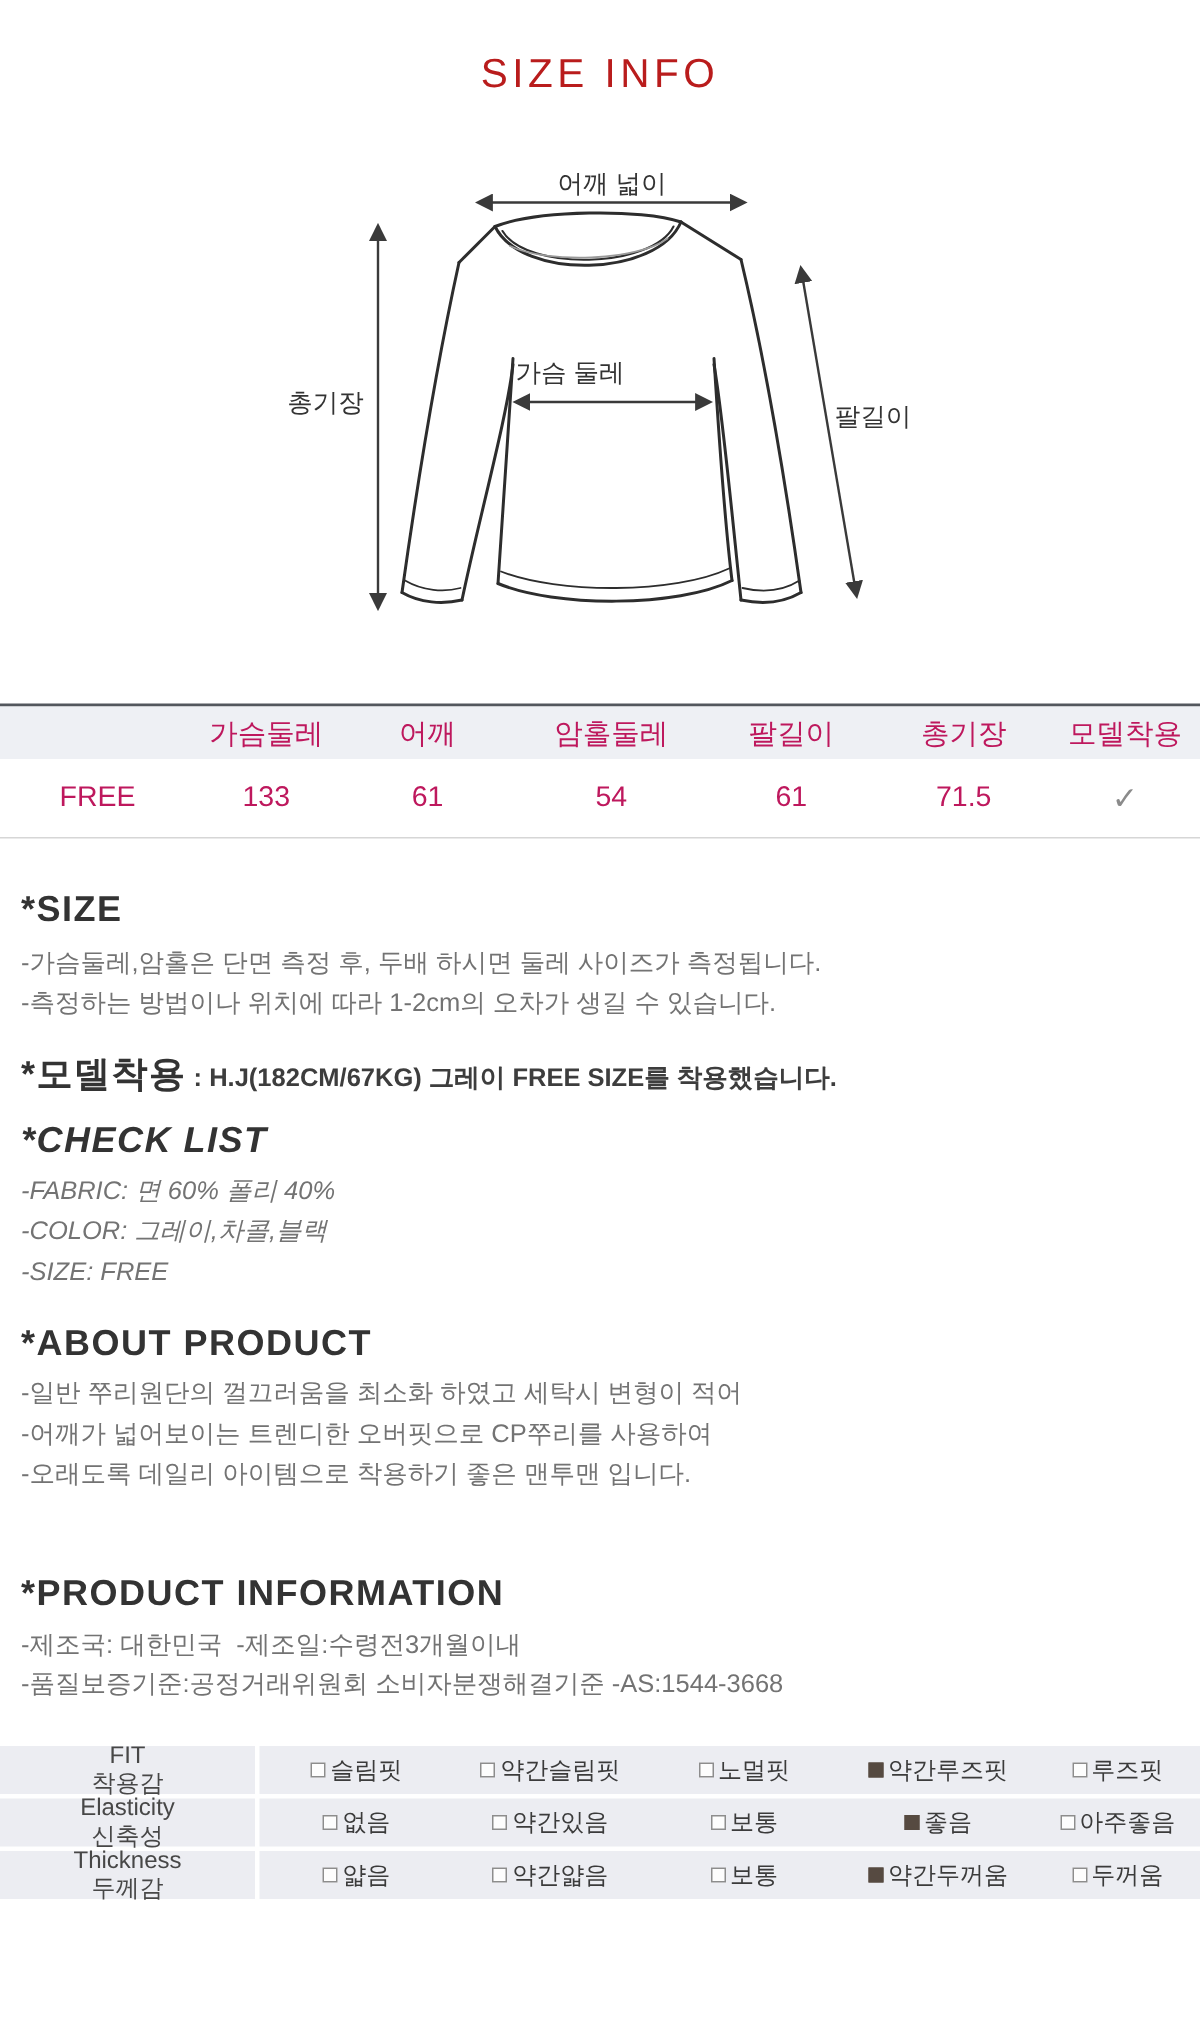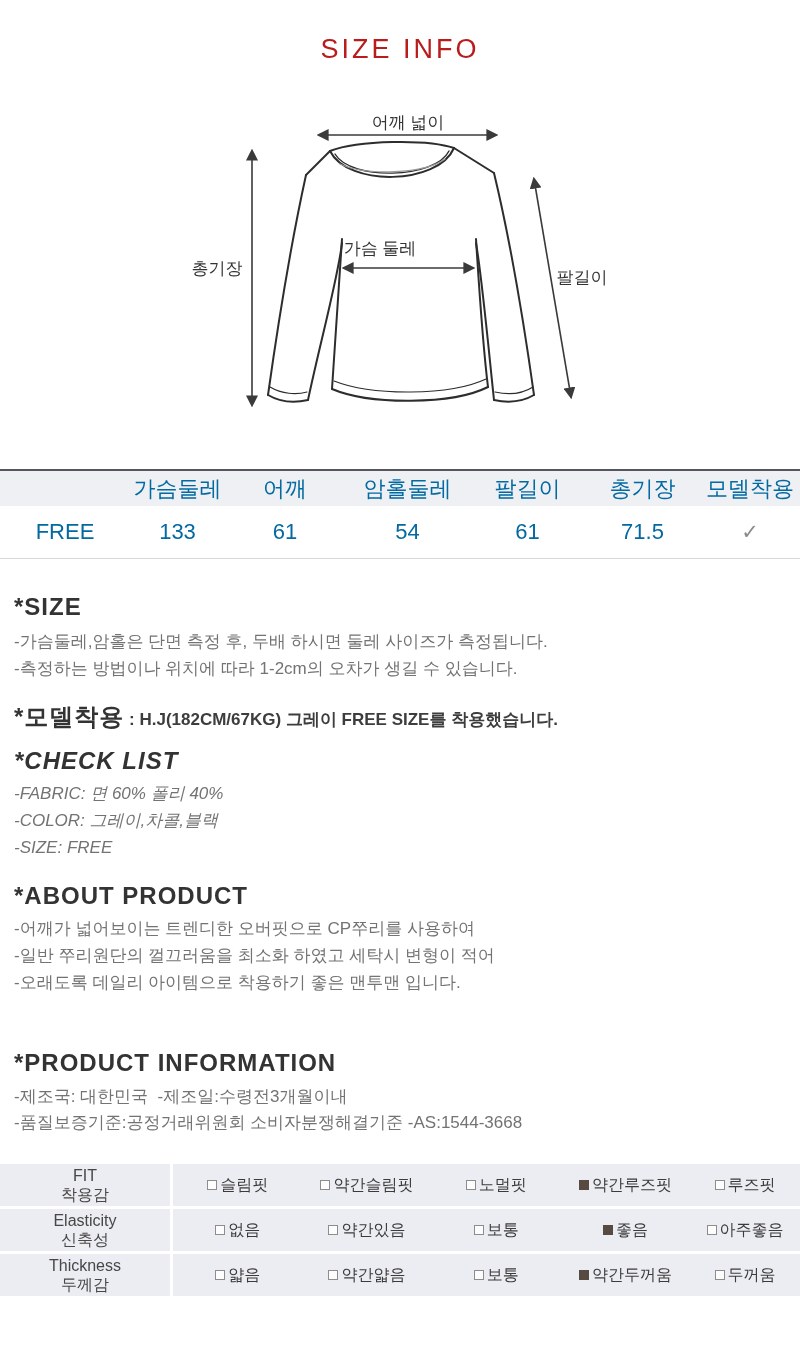--- a/index.html
+++ b/index.html
@@ -15,21 +15,21 @@
     font-size:27px; font-weight:500; letter-spacing:3px; color:#b91c1c;
   }
   
   .diagram { width:420px; height:370px; margin:28px auto 0 auto; position:relative; }
   .diagram svg { display:block; }
   .diagram text { font-family:"Liberation Sans","DejaVu Sans",sans-serif; font-size:17px; fill:#333; }
   
   .size-table { margin-top:6px; border-top:2px solid #53575d; border-bottom:1px solid #d6d6d6; }
   .st-header { display:flex; background:#eef0f4; height:35px; align-items:center; }
   .st-row    { display:flex; background:#fff;    height:52px; align-items:center; }
-  .st-cell { text-align:center; font-size:22px; color:#0369a1; }
+  .st-cell { text-align:center; font-size:19px; color:#be185d; }
   .c0 { width:130px; } .c1 { width:95px; } .c2 { width:120px; }
   .c3 { width:125px; } .c4 { width:115px; } .c5 { width:115px; } .c6 { width:100px; }
   .check { color:#8b8b8b; font-size:21px; }
   
   .content { padding:0 14px; }
   .sec-heading {
     font-size:24px; font-weight:600; letter-spacing:1px; color:#333; line-height:30px;
   }
   .sec-line { font-size:17px; line-height:27px; color:#737373; white-space:pre-wrap; }
   .sec-size     { margin-top:33px; }
@@ -38,21 +38,21 @@
   .sec-model .model-rest { font-size:17px; font-weight:700; letter-spacing:0; color:#3d3d3d; }
   .sec-check    { margin-top:14px;font-style:italic; }
   .sec-check .sec-lines { margin-top:4px; }
   .sec-about    { margin-top:20px; }
   .sec-about .sec-lines { margin-top:4px; }
   .sec-info     { margin-top:52px; }
   .sec-info .sec-lines { margin-top:6px; }
   .sec-info .sec-line { line-height:26px; }
   
   .attr-table { margin-top:28px; }
-  .at-row { display:flex; height:42px; margin-bottom:3px; }
+  .at-row { display:flex; height:32px; margin-bottom:3px; }
   .at-row:last-child { margin-bottom:0; }
   .at-label {
     width:170px; margin-right:3px; background:#ecedf2;
     display:flex; flex-direction:column; justify-content:center; align-items:center;
     font-size:16px; color:#474747; line-height:19px;
   }
   .at-options { flex:1; background:#ecedf2; display:flex; align-items:center; }
   .at-opt { flex:1; display:flex; justify-content:center; align-items:center; font-size:16px; color:#3b3b3b; }
   .at-opt:last-child { flex:0.85; }
   .cbox {
@@ -149,22 +149,22 @@
     <div class="sec-lines">
       <div class="sec-line">-FABRIC: 면 60% 폴리 40%</div>
       <div class="sec-line">-COLOR: 그레이,차콜,블랙</div>
       <div class="sec-line">-SIZE: FREE</div>
     </div>
   </div>
 
   <div class="sec-about">
     <div class="sec-heading">*ABOUT PRODUCT</div>
     <div class="sec-lines">
+      <div class="sec-line">-일반 쭈리원단의 껄끄러움을 최소화 하였고 세탁시 변형이 적어</div>
       <div class="sec-line">-어깨가 넓어보이는 트렌디한 오버핏으로 CP쭈리를 사용하여</div>
-      <div class="sec-line">-일반 쭈리원단의 껄끄러움을 최소화 하였고 세탁시 변형이 적어</div>
       <div class="sec-line">-오래도록 데일리 아이템으로 착용하기 좋은 맨투맨 입니다.</div>
     </div>
   </div>
 
   <div class="sec-info">
     <div class="sec-heading">*PRODUCT INFORMATION</div>
     <div class="sec-lines">
       <div class="sec-line">-제조국: 대한민국  -제조일:수령전3개월이내</div>
       <div class="sec-line">-품질보증기준:공정거래위원회 소비자분쟁해결기준 -AS:1544-3668</div>
     </div>

